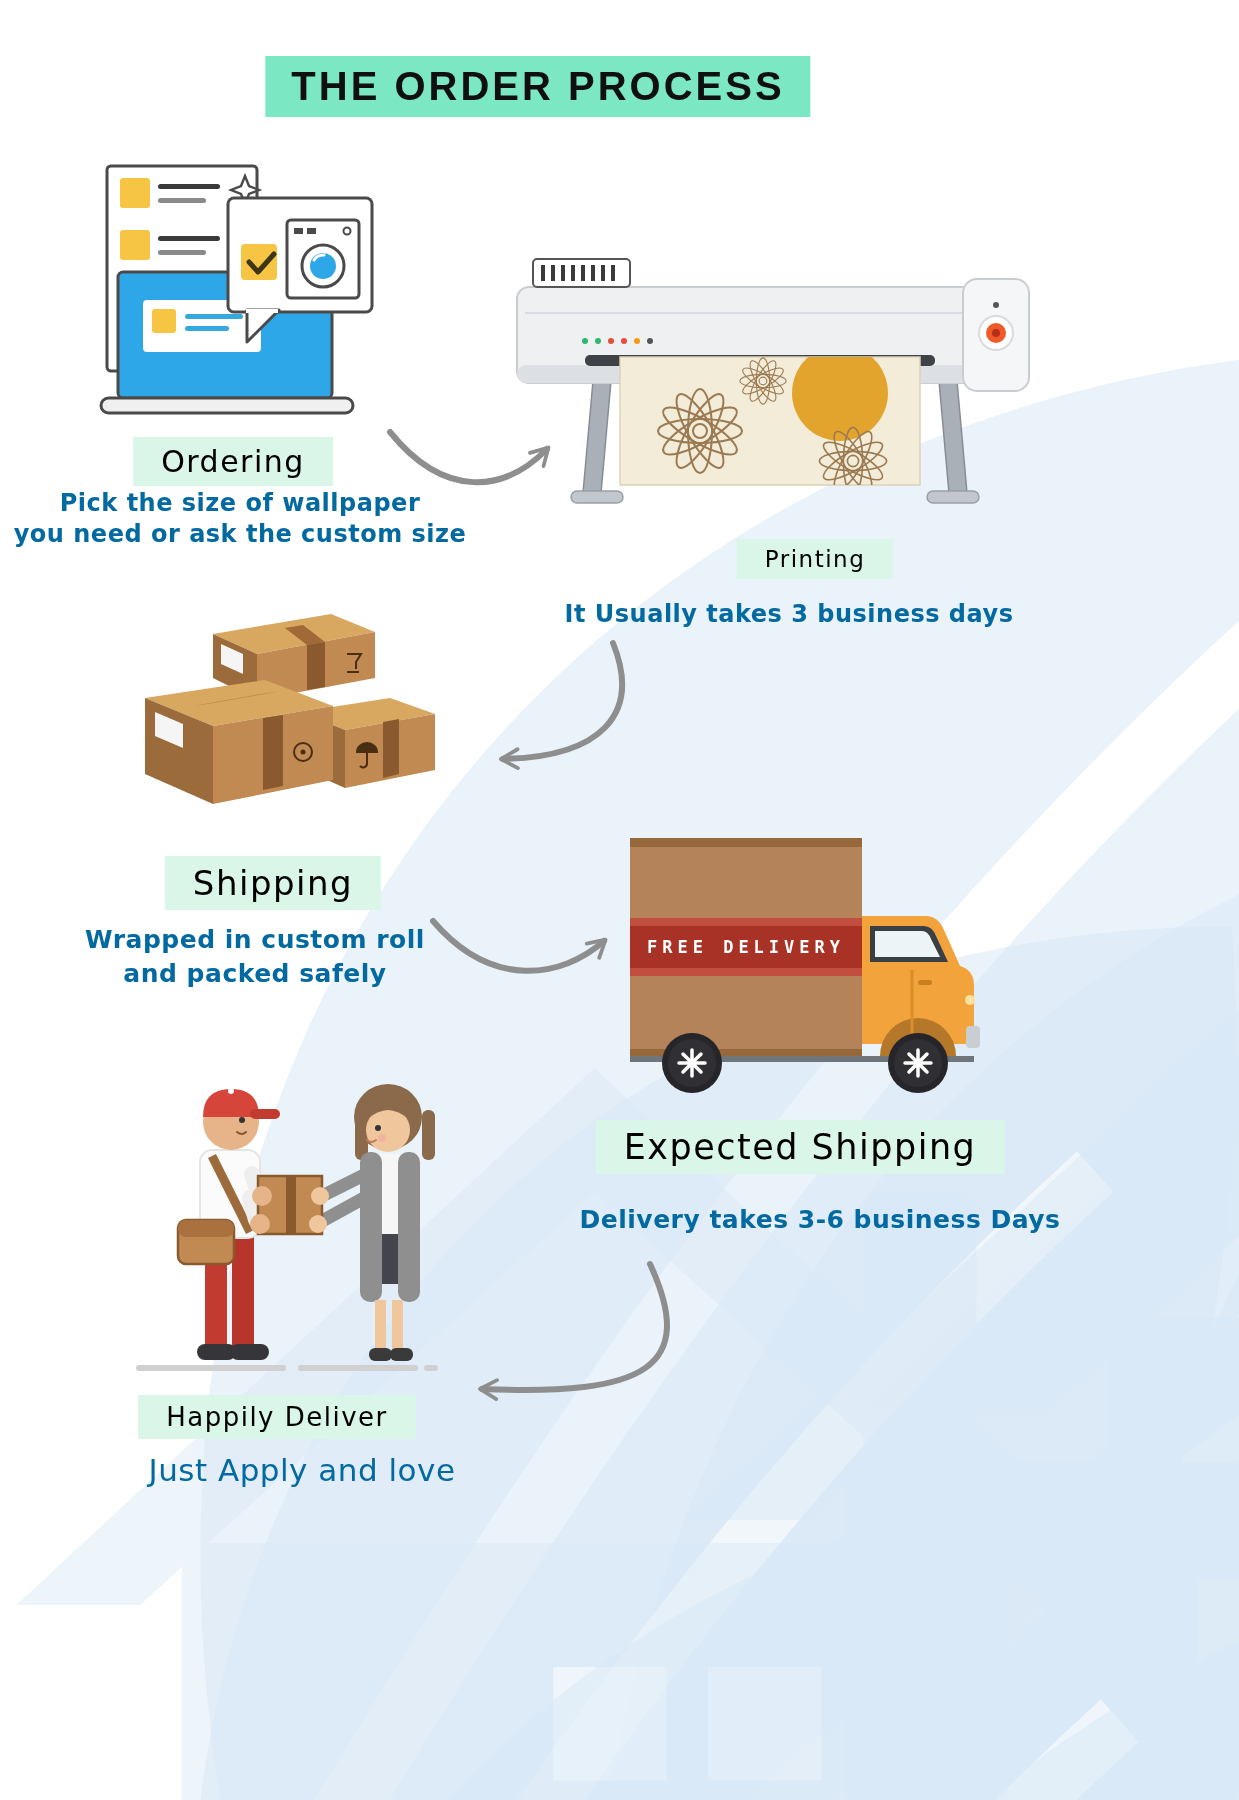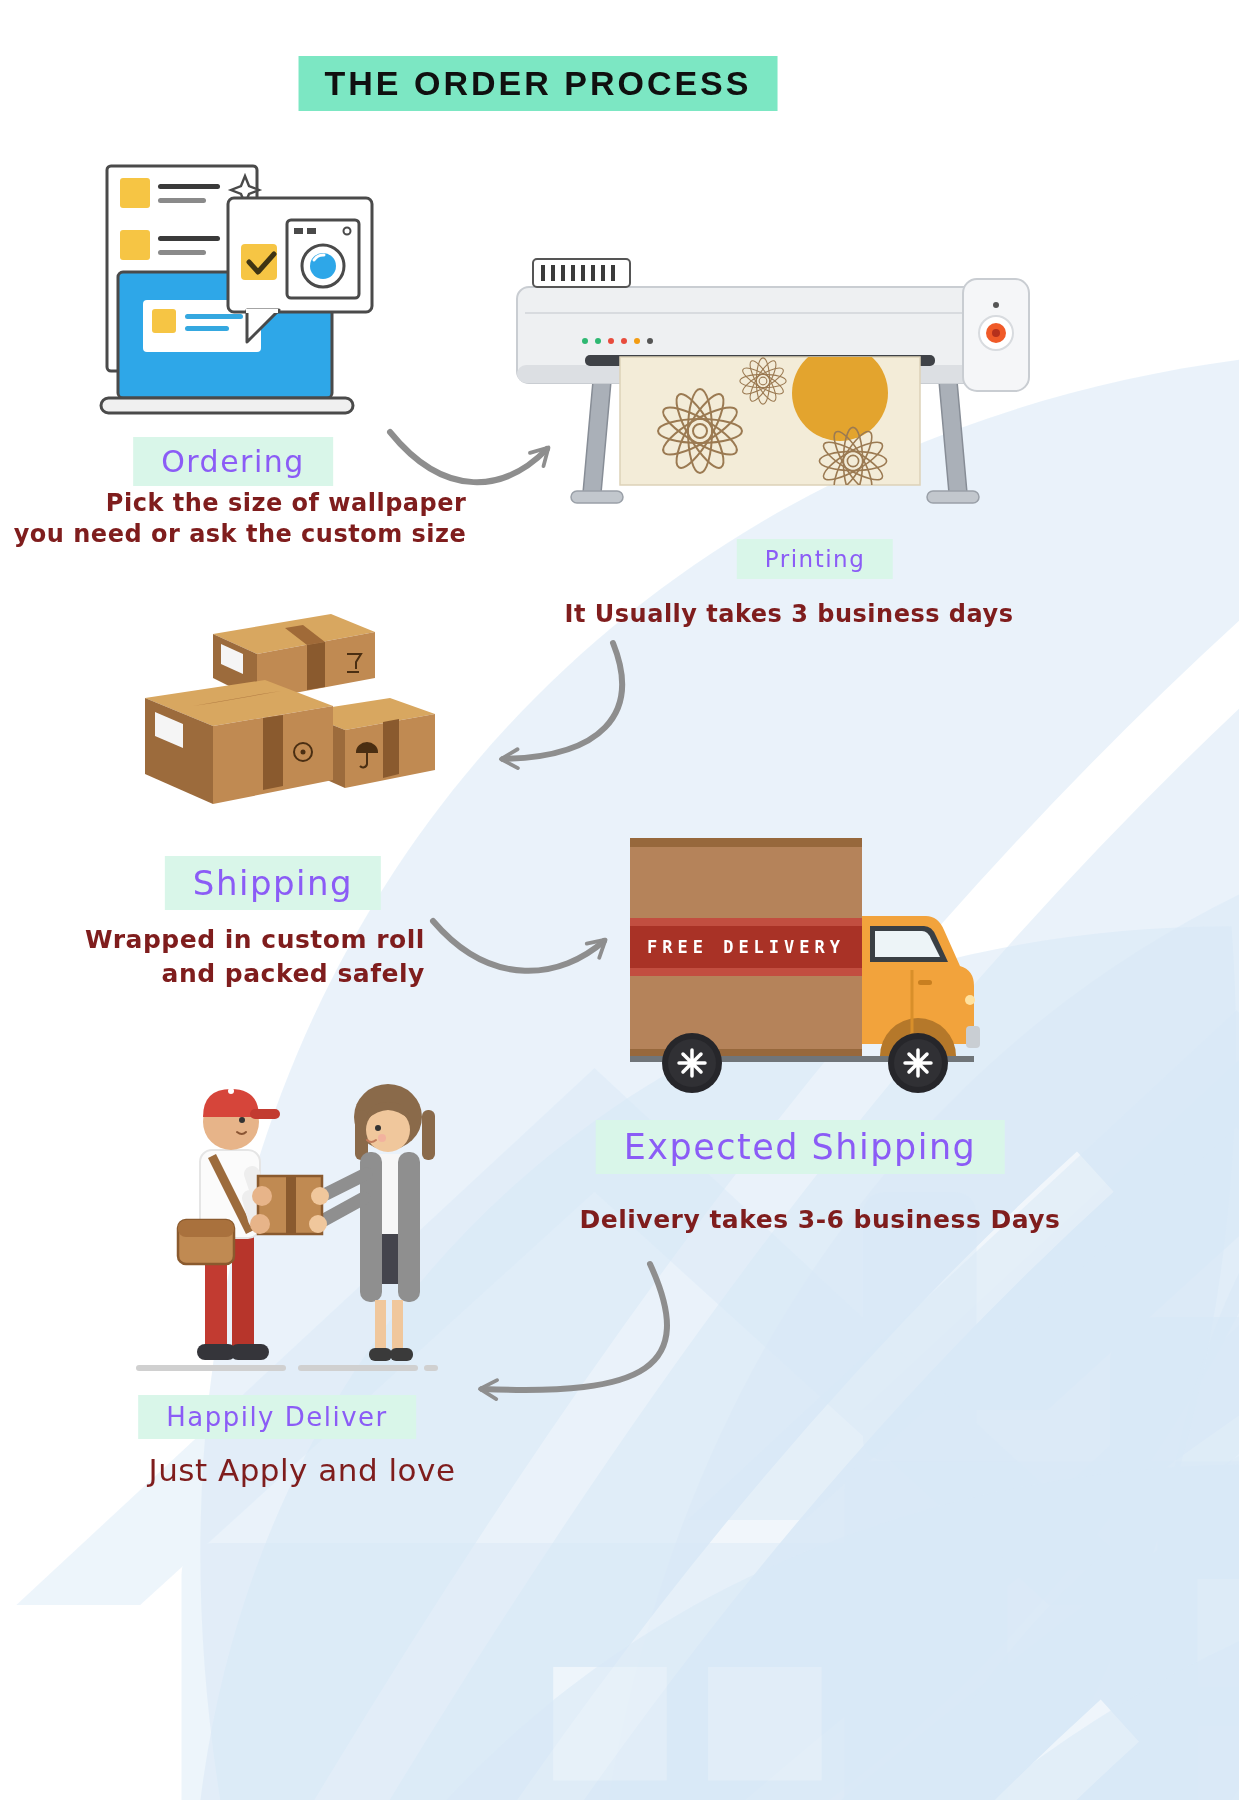--- a/index.html
+++ b/index.html
@@ -4,25 +4,25 @@
 <style>
   *{margin:0;padding:0;box-sizing:border-box}
   html,body{background:#ffffff}
   body{font-family:"DejaVu Sans",sans-serif}
   #canvas{position:relative;width:1239px;height:1800px;margin:0 auto;background:#ffffff;overflow:hidden}
   .wm{position:absolute;inset:0;z-index:0;pointer-events:none}
   .arrows{position:absolute;inset:0;z-index:1;pointer-events:none}
   .illus{position:absolute;z-index:2}
   .title-banner{position:absolute;z-index:3;top:56px;left:538px;transform:translateX(-50%);
     background:#7CE7C3;color:#101010;font-family:"Liberation Sans",sans-serif;font-weight:bold;
-    font-size:34px;letter-spacing:3px;padding:8px 26px;white-space:nowrap}
+    font-size:40px;letter-spacing:3px;padding:8px 26px;white-space:nowrap}
   .step-label{position:absolute;z-index:3;transform:translateX(-50%);background:#D9F6E9;
-    color:#8b5cf6;letter-spacing:1.5px;padding:7px 28px;white-space:nowrap}
-  .step-desc{position:absolute;z-index:3;transform:translateX(-50%);color:#7f1d1d;
-    font-weight:bold;text-align:right;white-space:nowrap;letter-spacing:0.5px}
+    color:#000000;letter-spacing:1.5px;padding:7px 28px;white-space:nowrap}
+  .step-desc{position:absolute;z-index:3;transform:translateX(-50%);color:#0369a1;
+    font-weight:bold;text-align:center;white-space:nowrap;letter-spacing:0.5px}
   .plain{background:none;font-weight:normal}
 </style>
 </head>
 <body>
 
 <div id="canvas">
 
   <svg class="wm" width="1239" height="1800" viewBox="0 0 1239 1800">
     <defs>
       <symbol id="wm-house" viewBox="0 0 120 112">

